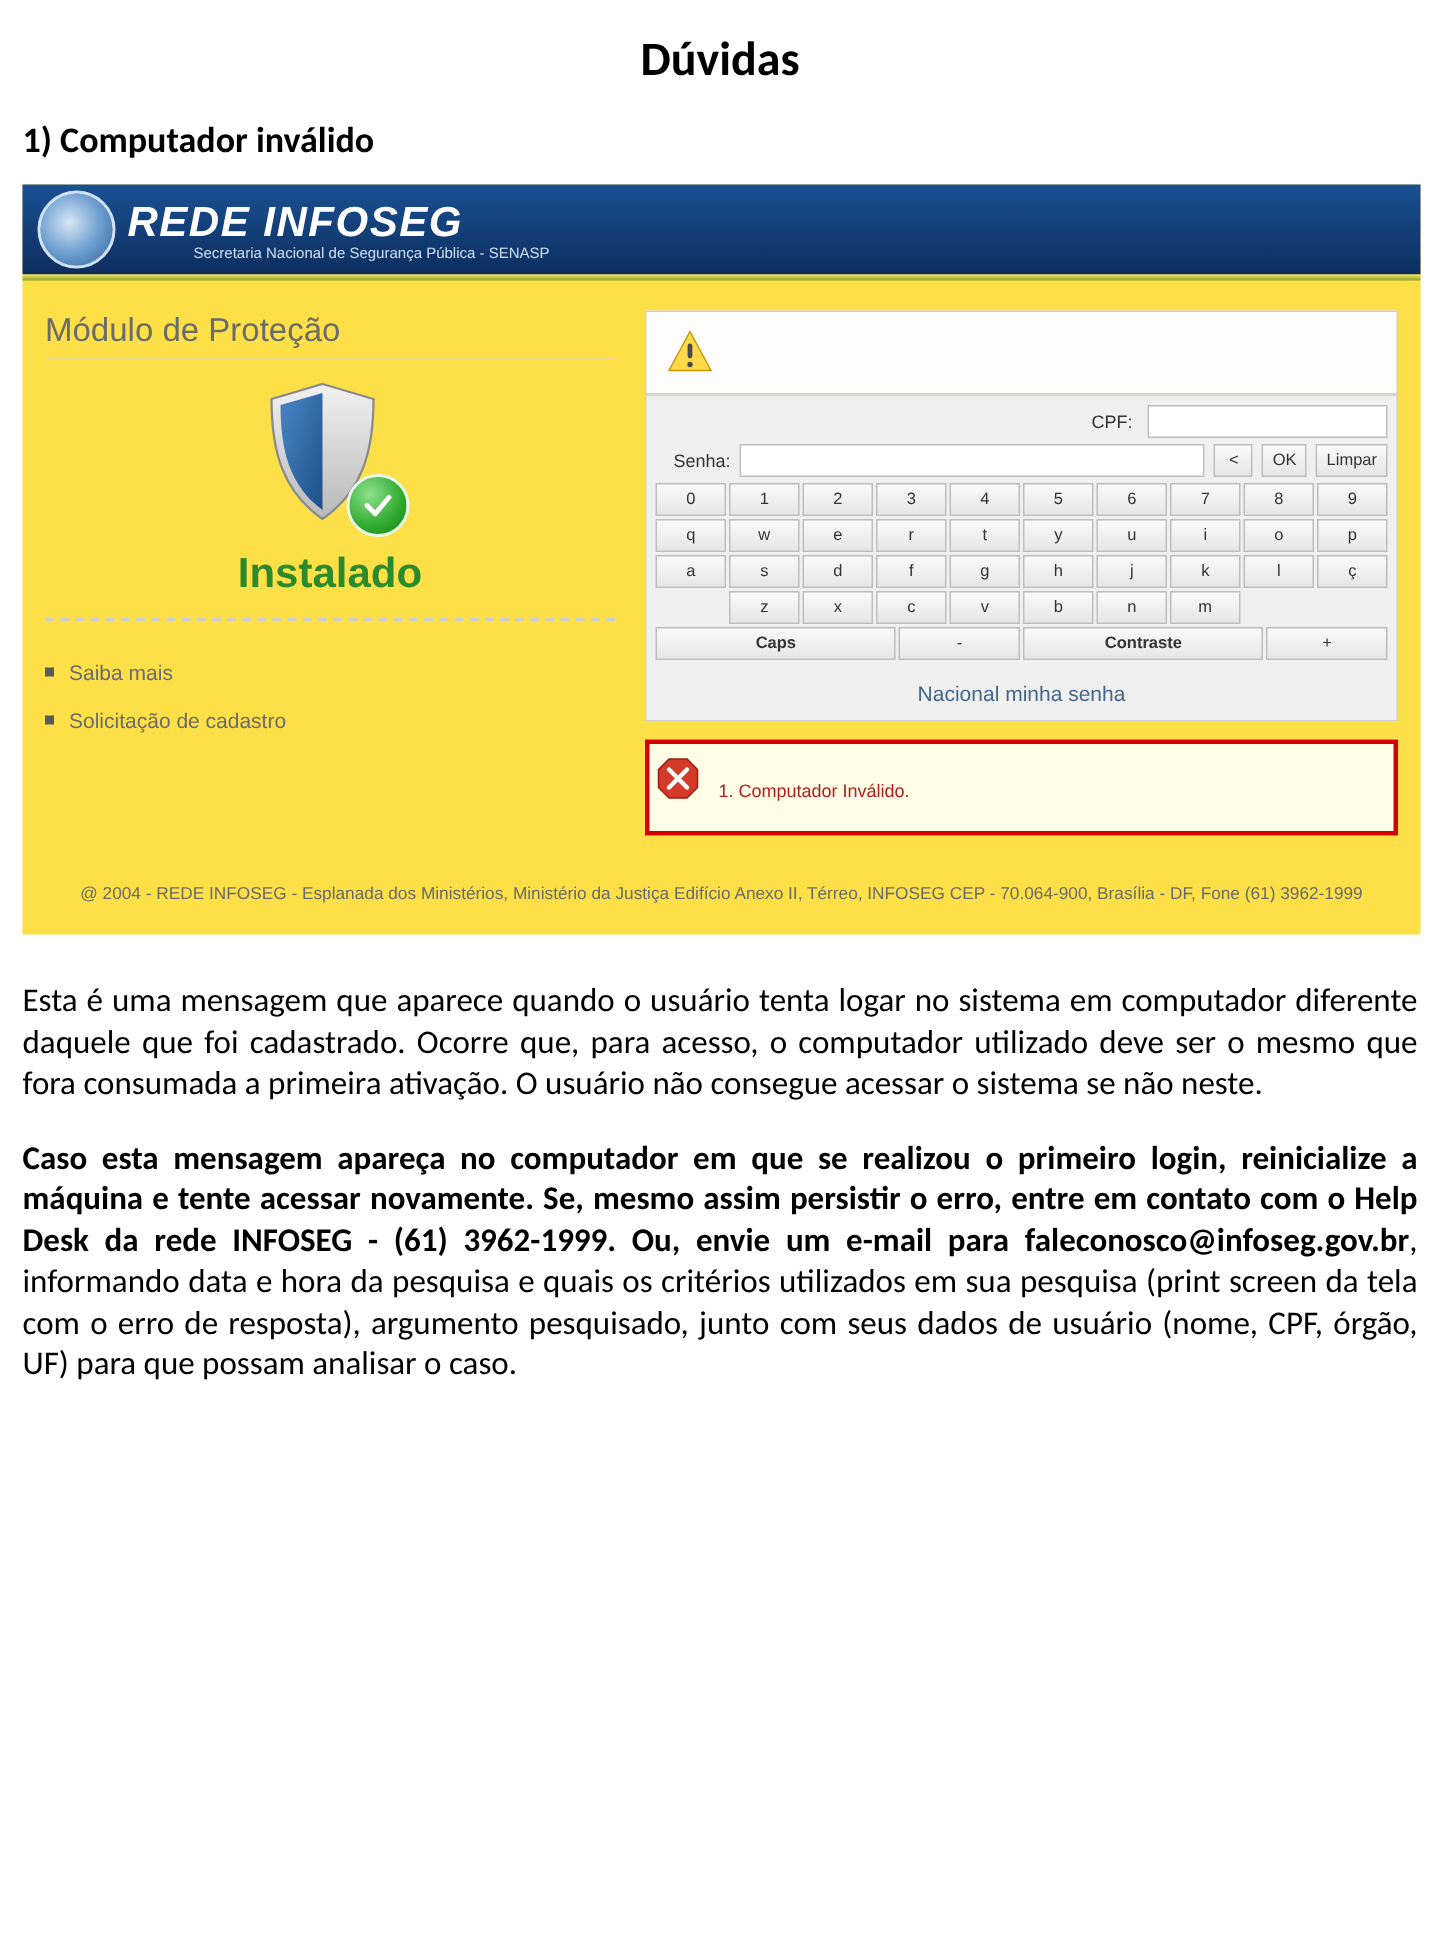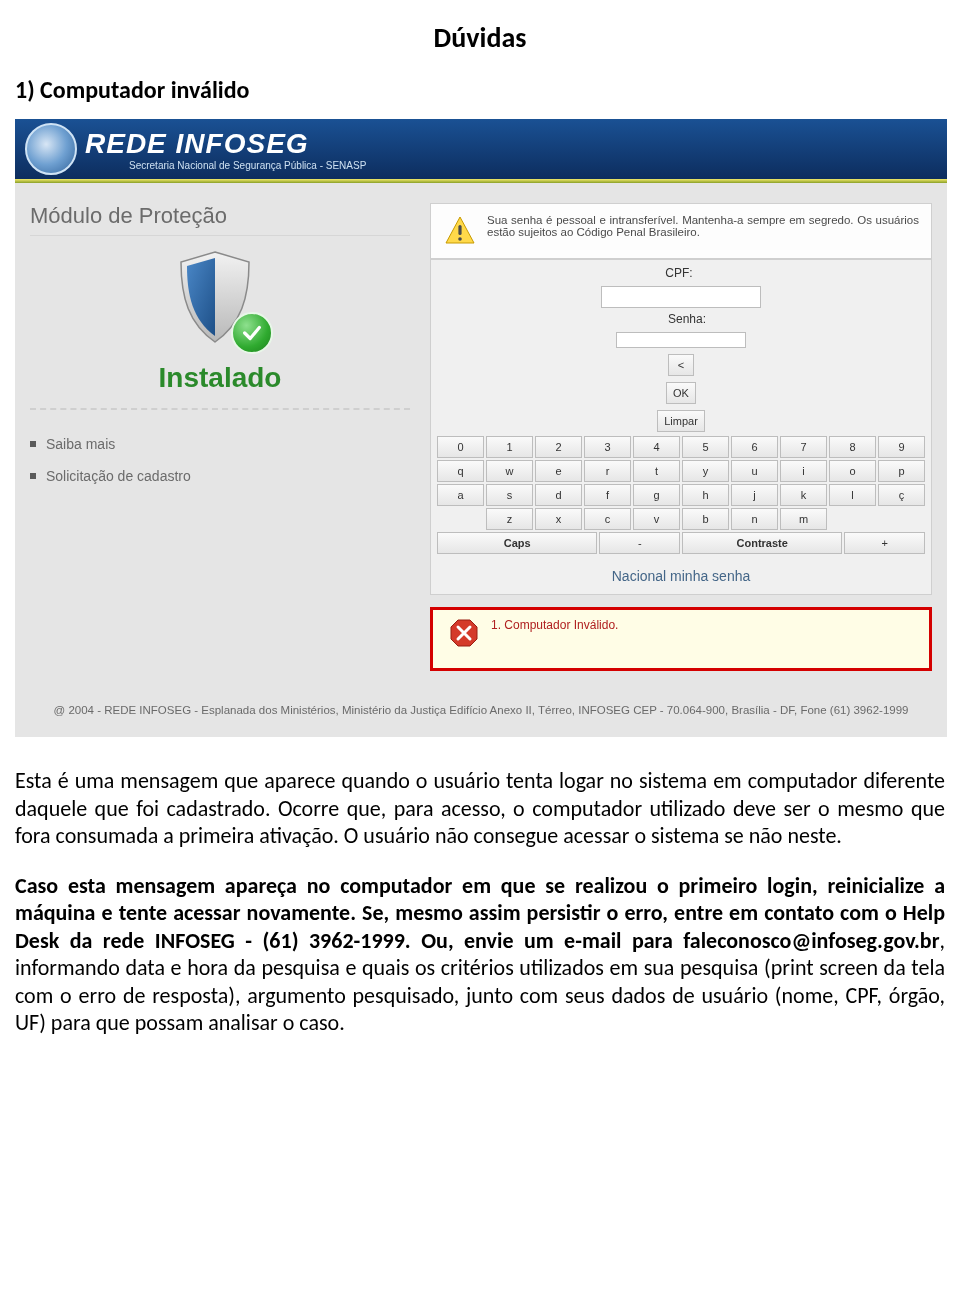--- a/index.html
+++ b/index.html
@@ -6,37 +6,37 @@
     margin: 0;
     padding: 0;
     font-family: Calibri, Arial, sans-serif;
     background: #fff;
     width: 960px;
   }
   .page {
     padding: 20px 15px;
   }
   .title {
-    font-size: 28px;
+    font-size: 32px;
     font-weight: bold;
     text-align: center;
     margin-bottom: 20px;
     color: #000;
   }
   .q-heading {
     font-size: 24px;
     font-weight: bold;
     color: #000;
     margin-bottom: 15px;
   }
   .screenshot {
     width: 932px;
     border: none;
     font-family: Verdana, Arial, sans-serif;
-    background: #e5e5e5;
+    background: #fde047;
     position: relative;
   }
   .ss-header {
     background: linear-gradient(180deg, #1a5194 0%, #0d2d5e 100%);
     height: 60px;
     display: flex;
     align-items: center;
     padding: 0 10px;
     color: #fff;
   }
@@ -169,21 +169,20 @@
   .login-panel {
     border: 1px solid #cfcfcf;
     background: #f0f0f0;
     padding: 6px;
   }
   .login-row {
     display:flex;
     align-items:center;
     gap:6px;
     margin-bottom: 4px;
-    flex-direction: column;
   }
   .login-label {
     width: 50px;
     text-align: right;
     font-size: 12px;
     color:#333;
   }
   .login-row.cpf .login-label { width: auto; flex:1; text-align:right; padding-right:4px;}
   .login-row.cpf { justify-content:center; }
   .login-row.cpf input { width: 160px; }
@@ -227,23 +226,23 @@
     text-align:center;
     font-size:14px;
     color:#446688;
     margin-top:6px;
     padding: 8px 0 4px 0;
   }
   .error-box {
     margin-top: 12px;
     border: 3px solid #d40000;
     background: #fffde6;
-    padding: 8px 10px 20px 16px;
+    padding: 8px 10px 20px 4px;
     display:flex;
-    align-items:flex-start;
+    align-items:flex-end;
     gap:12px;
   }
   .error-oct {
     width:30px;height:30px;flex:0 0 30px;
   }
   .error-text {
     color:#b02020;
     font-size:12px;
   }
   .ss-footer {
@@ -323,21 +322,20 @@
 
       <div class="ss-right">
         <div class="warning-box">
           <div class="warn-icon">
             <svg viewBox="0 0 34 34" width="34" height="34">
               <path d="M17 3 L31 29 L3 29 Z" fill="#ffd94a" stroke="#c79a00" stroke-width="1"></path>
               <rect x="15.4" y="11" width="3.2" height="10" rx="1.6" fill="#4a4a4a"></rect>
               <circle cx="17" cy="25" r="1.8" fill="#4a4a4a"></circle>
             </svg>
           </div>
-          <div>Sua senha é pessoal e intransferível. Mantenha-a sempre em segredo. Os usuários estão sujeitos ao Código Penal Brasileiro.</div>
         </div>
 
 
         <div class="login-panel">
           <div class="login-row cpf">
             <span class="login-label">CPF:</span>
             <input type="text" style="">
           </div>
           <div class="login-row">
             <span class="login-label">Senha:</span>

